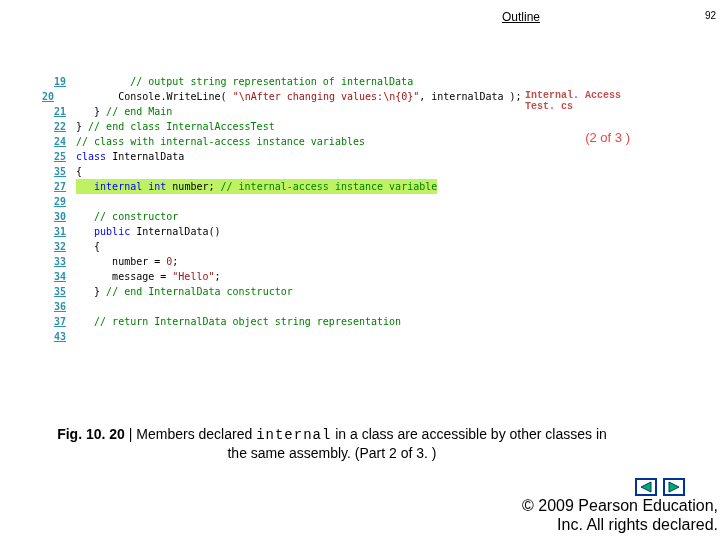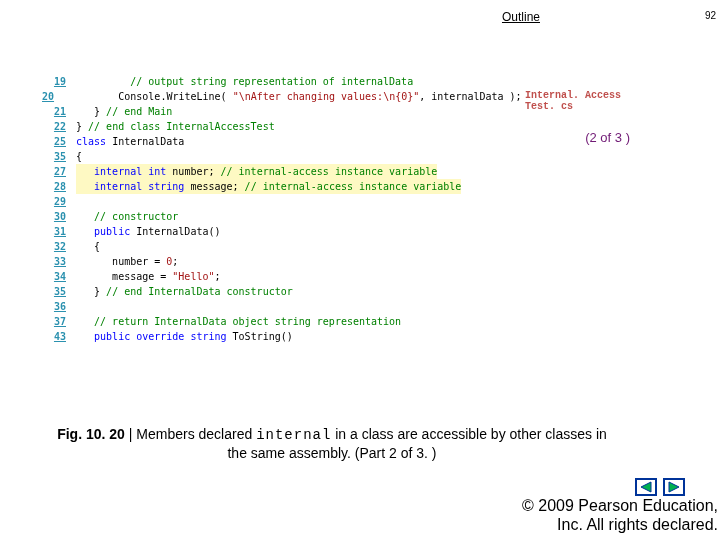--- a/index.html
+++ b/index.html
@@ -43,21 +43,21 @@
     font-weight: bold;
     font-size: 10px;
     color: #c0504d;
     line-height: 1.1;
   }
   .partof {
     position: absolute;
     right: 90px;
     top: 130px;
     font-size: 13px;
-    color: #701a75;
+    color: #ef4444;
   }
   .codebox {
     position: absolute;
     left: 42px;
     top: 74px;
     width: 470px;
     font-family: "Lucida Console","Consolas",monospace;
     font-size: 10px;
     line-height: 15px;
   }
@@ -74,21 +74,21 @@
     margin-right: 10px;
     font-weight: bold;
     font-size: 10px;
     text-decoration: underline;
   }
   .tok-com { color: #008000; }
   .tok-kw  { color: #0000ff; }
   .tok-str { color: #a31515; }
   .tok-txt { color: #000; }
   .hl {
-    background: #fef9c3;
+    background: #bef264;
   }
   .caption {
     position: absolute;
     left: 52px;
     top: 425px;
     width: 560px;
     font-size: 14px;
     color: #000;
     text-align: center;
     line-height: 1.3;
@@ -135,34 +135,34 @@
   <span>Test. cs</span>
 </div>
 
 <div class="partof">(2 of 3 )</div>
 
 <div class="codebox" id="codebox">
     <div class="codeln"><span class="ln">19</span><span><span class="tok-txt">         </span><span class="tok-com">// output string representation of internalData</span></span></div>
     <div class="codeln"><span class="ln">20</span><span><span class="tok-txt">         Console.WriteLine( </span><span class="tok-str">"\nAfter changing values:\n{0}"</span><span class="tok-txt">, internalData );</span></span></div>
     <div class="codeln"><span class="ln">21</span><span><span class="tok-txt">   } </span><span class="tok-com">// end Main</span></span></div>
     <div class="codeln"><span class="ln">22</span><span><span class="tok-txt">} </span><span class="tok-com">// end class InternalAccessTest</span></span></div>
+    <div class="codeln"><span class="ln">24</span><span><span class="tok-com">// class with internal-access instance variables</span></span></div>
     <div class="codeln"><span class="ln">25</span><span><span class="tok-kw">class</span><span class="tok-txt"> InternalData</span></span></div>
     <div class="codeln"><span class="ln">35</span><span><span class="tok-txt">{</span></span></div>
     <div class="codeln"><span class="ln">27</span><span class="hl"><span class="tok-txt">   </span><span class="tok-kw">internal</span><span class="tok-txt"> </span><span class="tok-kw">int</span><span class="tok-txt"> number; </span><span class="tok-com">// internal-access instance variable</span></span></div>
-    <div class="codeln"><span class="ln">28</span><span class="hl"><span class="tok-txt">   </span><span class="tok-kw">internal</span><span class="tok-txt"> </span><span class="tok-kw">string</span><span class="tok-txt"> message; </span><span class="tok-com">// internal-access instance variable</span></span></div>
     <div class="codeln"><span class="ln">29</span><span><span class="tok-txt"></span></span></div>
     <div class="codeln"><span class="ln">30</span><span><span class="tok-txt">   </span><span class="tok-com">// constructor</span></span></div>
     <div class="codeln"><span class="ln">31</span><span><span class="tok-txt">   </span><span class="tok-kw">public</span><span class="tok-txt"> InternalData()</span></span></div>
     <div class="codeln"><span class="ln">32</span><span><span class="tok-txt">   {</span></span></div>
     <div class="codeln"><span class="ln">33</span><span><span class="tok-txt">      number = </span><span class="tok-str">0</span><span class="tok-txt">;</span></span></div>
     <div class="codeln"><span class="ln">34</span><span><span class="tok-txt">      message = </span><span class="tok-str">"Hello"</span><span class="tok-txt">;</span></span></div>
     <div class="codeln"><span class="ln">35</span><span><span class="tok-txt">   } </span><span class="tok-com">// end InternalData constructor</span></span></div>
     <div class="codeln"><span class="ln">36</span><span><span class="tok-txt"></span></span></div>
     <div class="codeln"><span class="ln">37</span><span><span class="tok-txt">   </span><span class="tok-com">// return InternalData object string representation</span></span></div>
-    <div class="codeln"><span class="ln">43</span><span><span class="tok-txt">   </span><span class="tok-kw">public</span><span class="tok-txt"> </span><span class="tok-kw">override</span><span class="tok-txt"> </span><span class="tok-kw">string</span><span class="tok-txt"> ToString()</span></span></div>
+    <div class="codeln"><span class="ln">43</span></div>
   </div>
 
 <div class="caption">
   <span class="fignum">Fig. 10. 20</span><span> | </span><span>Members declared </span><span class="mono">internal</span><span> in a class are accessible by other classes in the same assembly. (Part 2 of 3. )</span>
 </div>
 
 <div class="nav">
   <div class="navbtn">
     <svg width="14" height="12" viewBox="0 0 14 12">
       <polygon points="12,1 12,11 2,6" fill="#00b050" stroke="#003399" stroke-width="1"></polygon>

